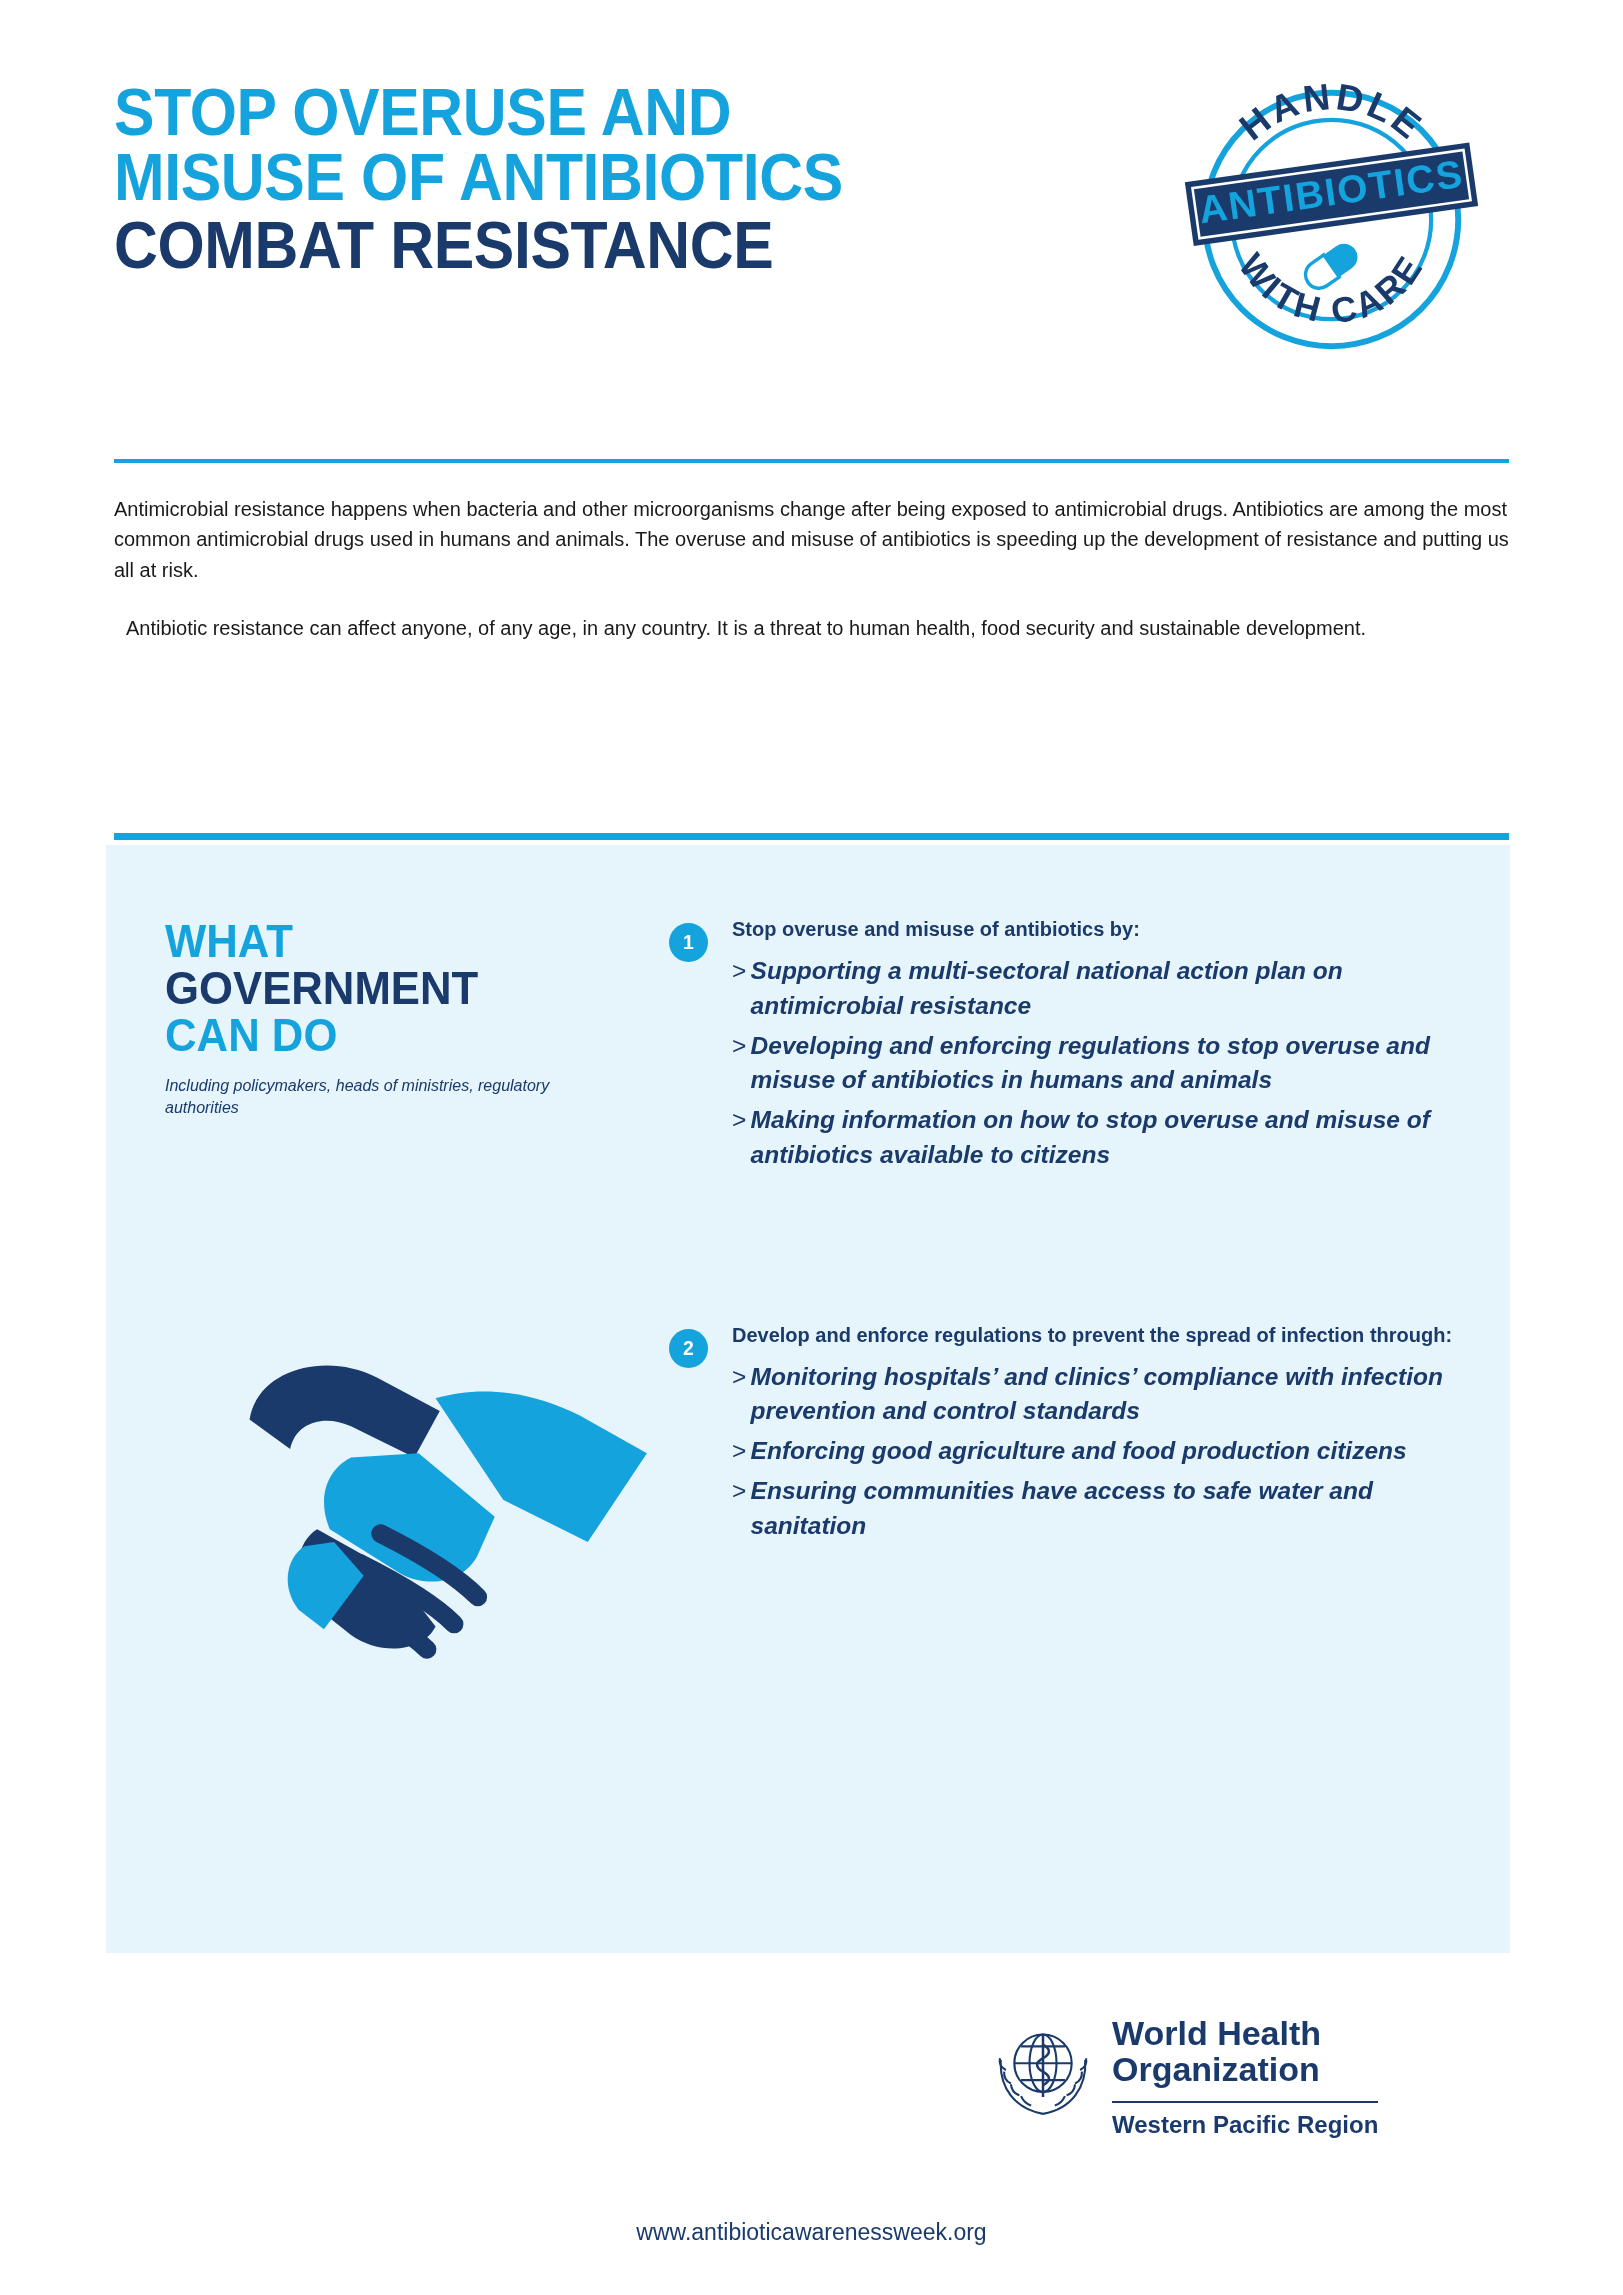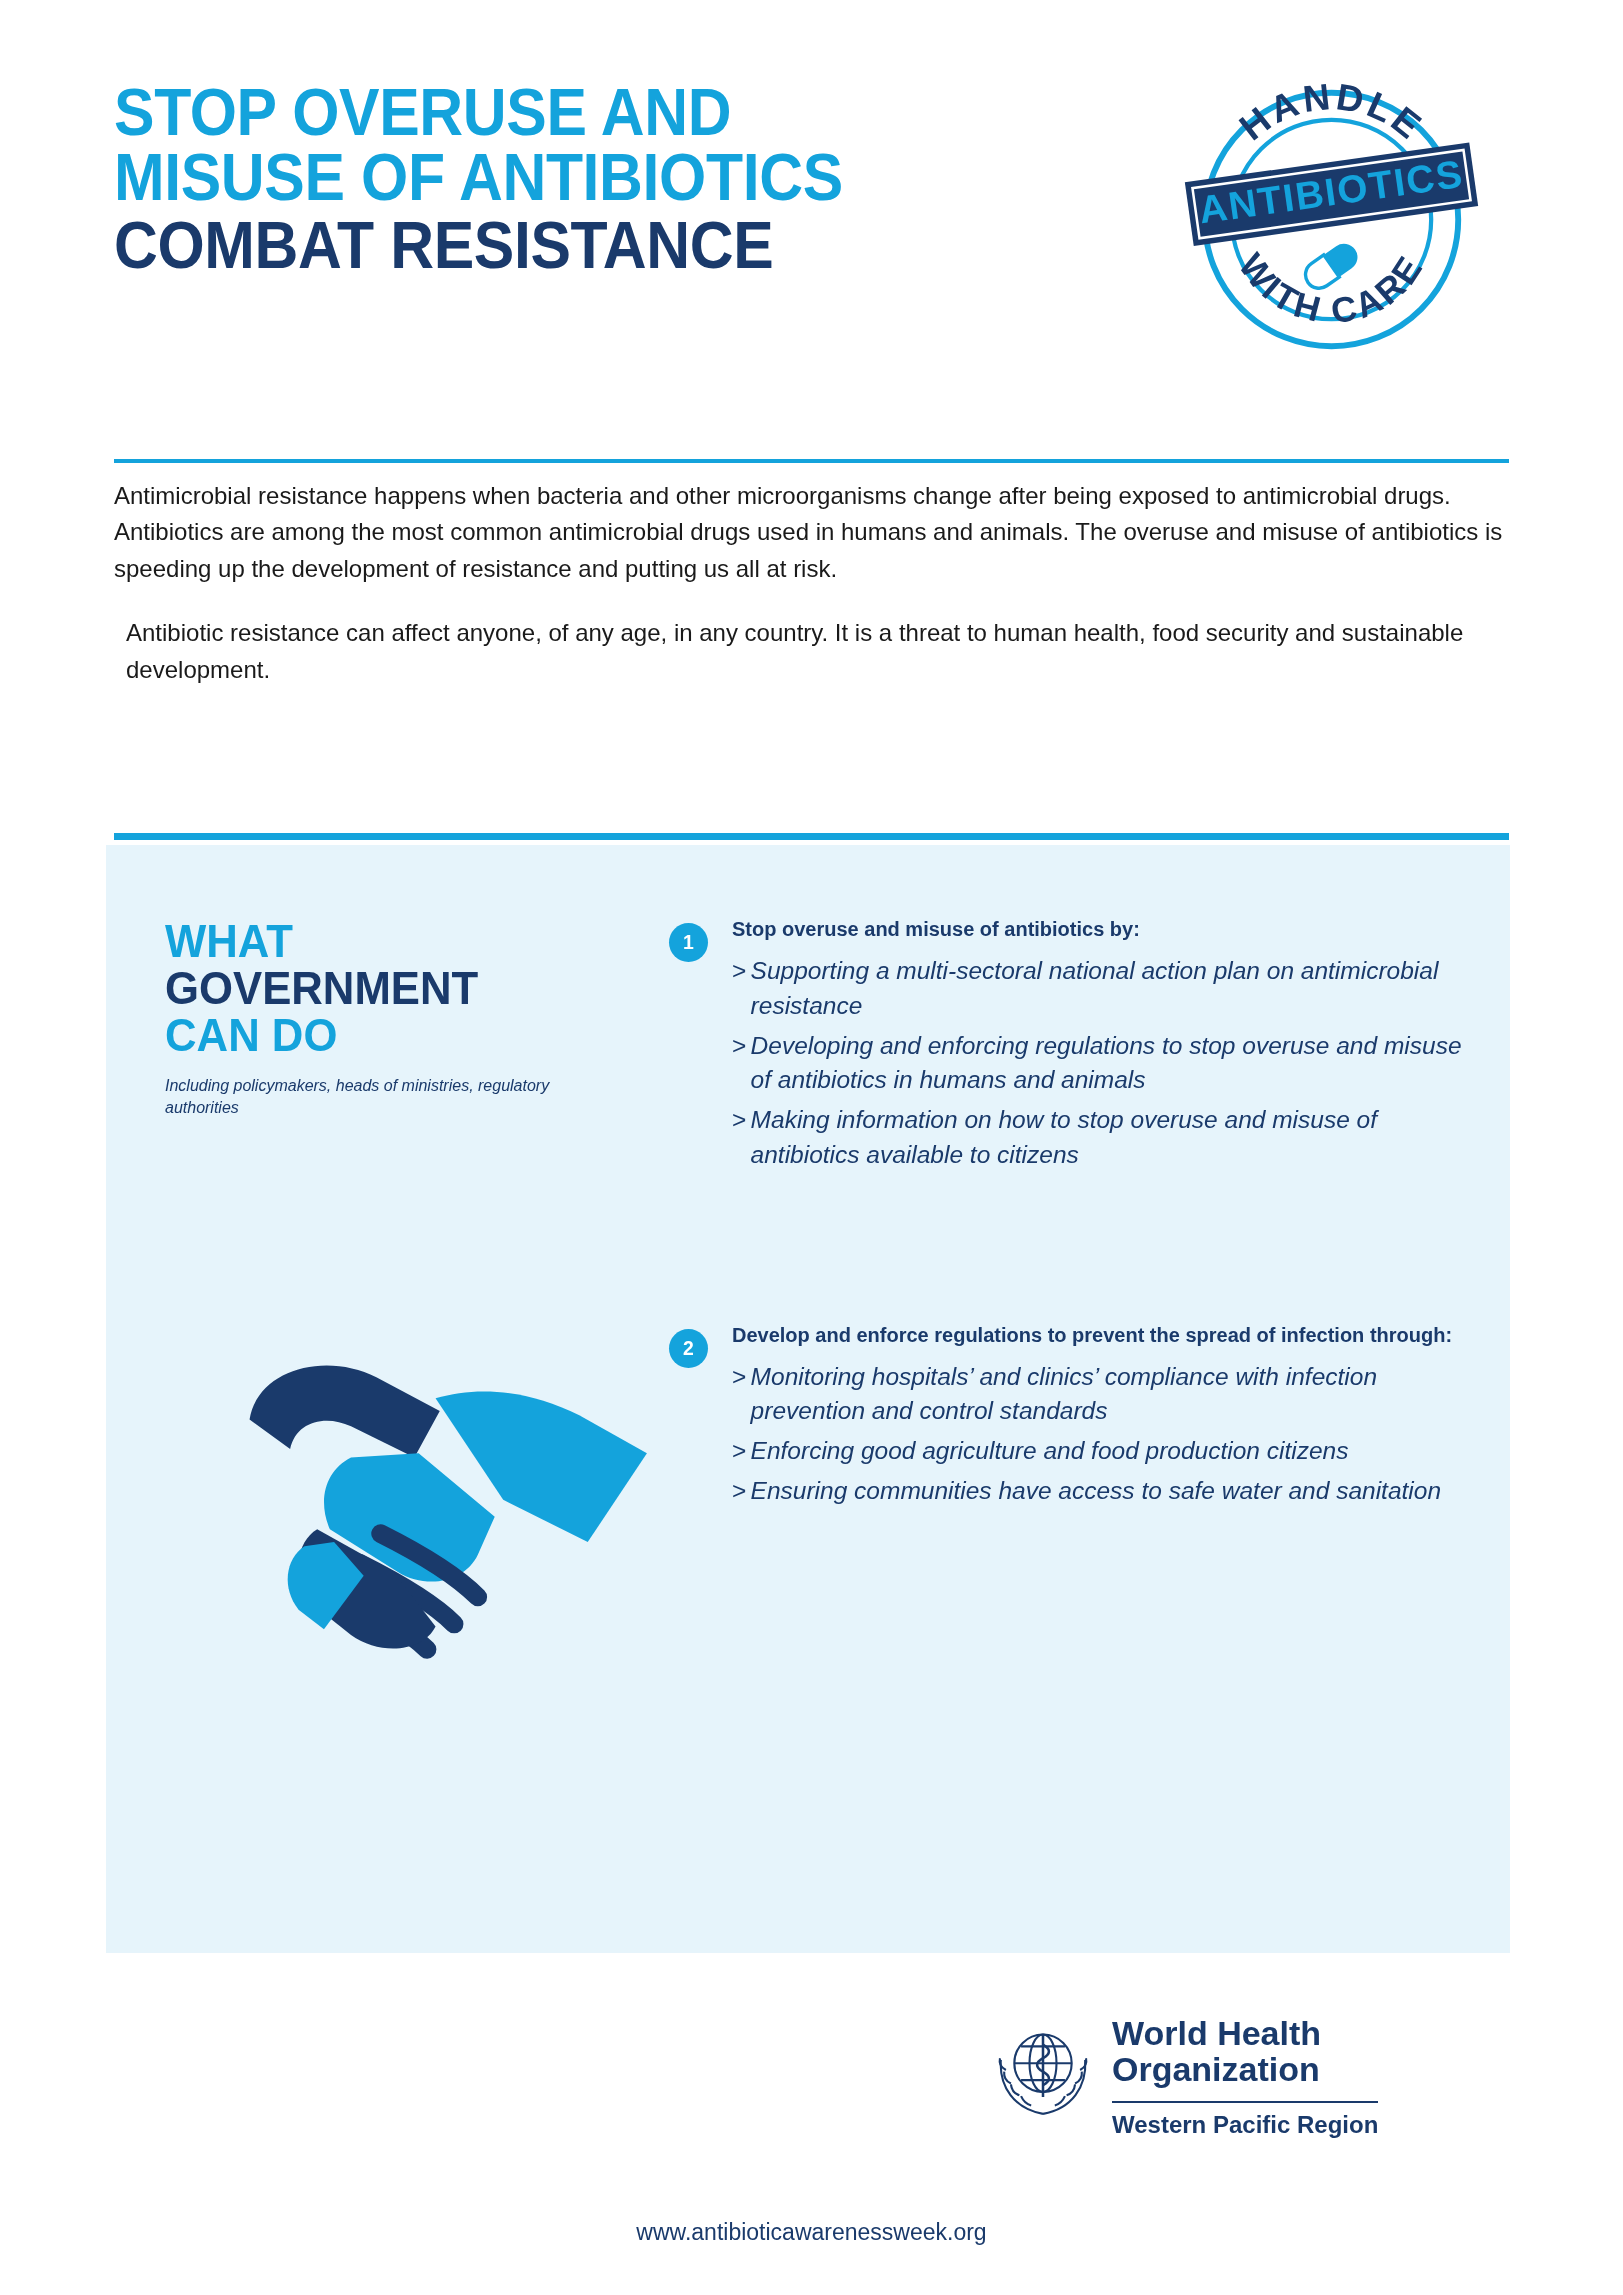--- a/index.html
+++ b/index.html
@@ -63,24 +63,24 @@
     width: 1395px;
     background: #14A3DC;
   }
   .rule.top { top: 459px; height: 4.2px; }
   .rule.mid { top: 833px; height: 6.8px; }
 
   
   .intro {
     position: absolute;
     left: 114px;
-    top: 478px;
+    top: 494px;
     width: 1404px;
     color: #1A1A1A;
-    font-size: 24px;
+    font-size: 20px;
     line-height: 1.52;
   }
   .intro p + p { margin-top: 28px; margin-left: 12px; }
 
   
   .panel {
     position: absolute;
     left: 106px;
     top: 845px;
     width: 1404px;
@@ -162,21 +162,21 @@
     font-size: 24.5px;
     line-height: 1.42;
     margin-top: 5px;
   }
   .bullet .chev {
     flex: 0 0 auto;
     width: 18.6px;
     font-style: normal;
     color: #1A3A6B;
   }
-  .bullet .btxt { flex: 1 1 auto; }
+  .bullet .btxt { flex: 1 1 auto; font-weight: bold; }
 
   
   .hashtag-logo {
     position: absolute;
     left: 118px;
     top: 2008px;
     width: 279px;
     height: 161px;
     text-align: center;
   }

